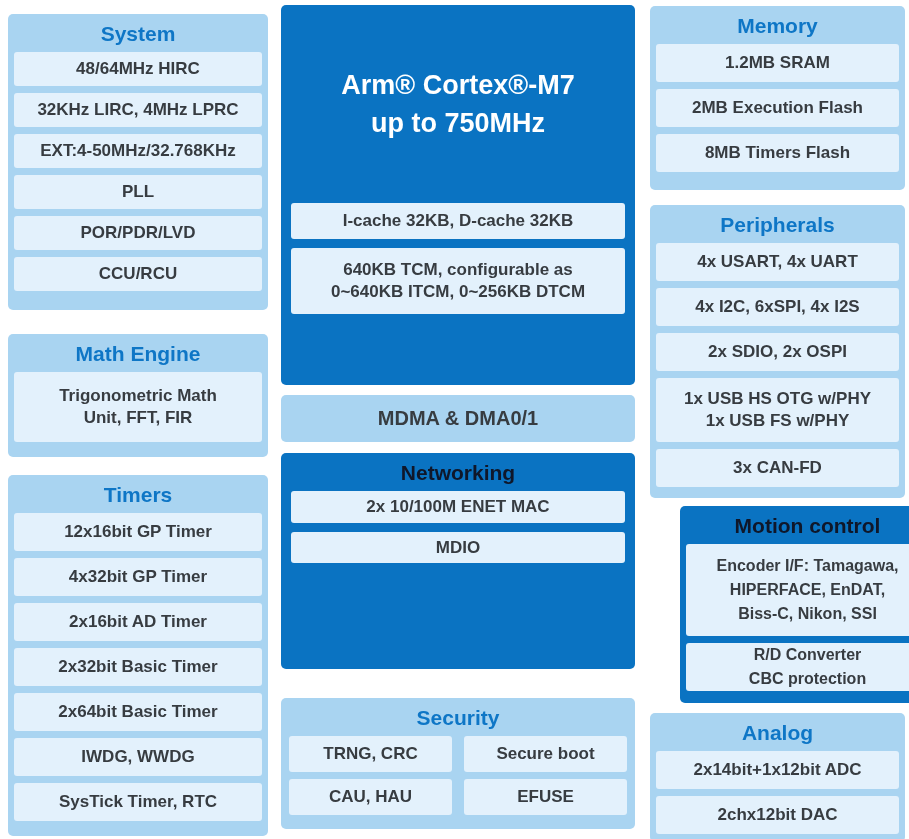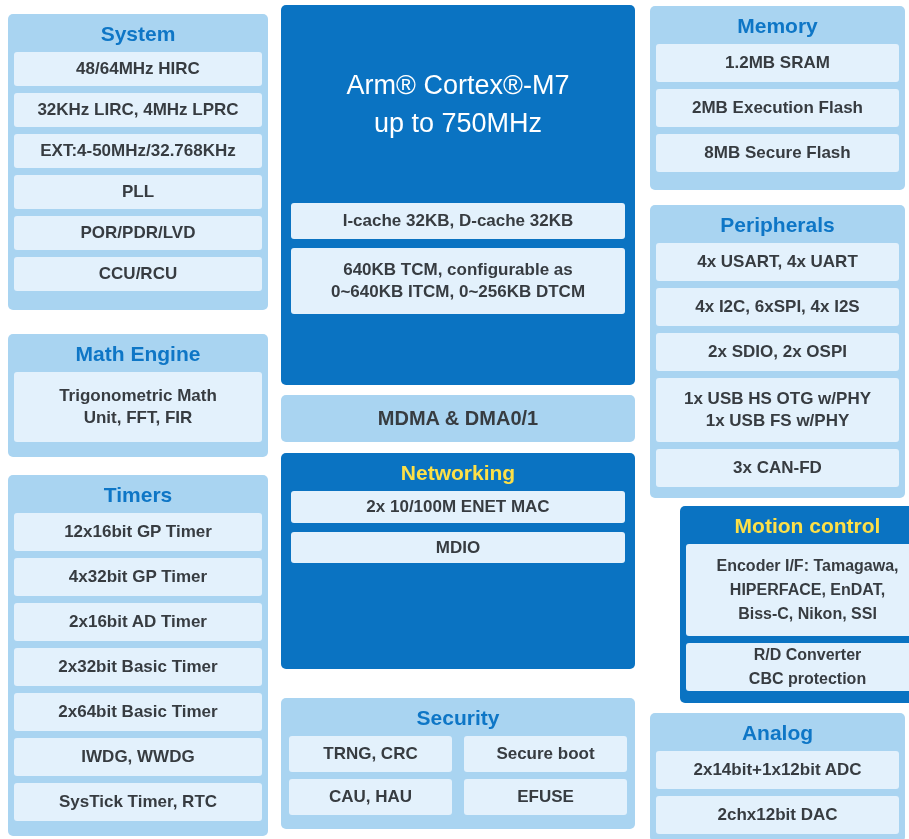--- a/index.html
+++ b/index.html
@@ -5,37 +5,37 @@
   html,body{margin:0;padding:0;background:#ffffff;}
   body{font-family:"Liberation Sans", sans-serif;}
   #canvas{position:relative;width:909px;height:839px;background:#ffffff;overflow:hidden;}
 
   .block{position:absolute;border-radius:5px;box-sizing:border-box;}
   .light{background:var(--block-bg,#a9d4f1);}
   .dark{background:var(--accent-blue,#0a73c2);}
 
   .block-title{margin:0;text-align:center;font-size:21px;font-weight:700;
     color:var(--title-text,#0e76c6);padding:8px 0 7px;line-height:23px;}
-  .dark .block-title{color:#fde047;}
+  .dark .block-title{color:#0f172a;}
 
   .items{display:flex;flex-direction:column;gap:7px;padding:0 6px 8px;box-sizing:border-box;}
   .pad10{padding:0 10px 12px;gap:9px;}
 
   .item{background:var(--item-bg,#e3f1fc);border-radius:3px;display:flex;flex:0 0 auto;
     align-items:center;justify-content:center;text-align:center;
     color:var(--item-text,#373c41);font-size:17px;font-weight:600;
     white-space:pre-line;line-height:22px;}
 
   .h31{height:31px}.h32{height:32px}.h34{height:34px}.h36{height:36px}.h38{height:38px}
   .h42{height:42px}.h48{height:48px}.h64{height:64px}.h66{height:66px}.h70{height:70px}
   .h77{height:77px}.h92{height:92px}
   .fs16{font-size:16px;line-height:24px;}
 
   .cortex-title{height:198px;display:flex;align-items:center;justify-content:center;
-    text-align:center;color:#ffffff;font-size:27px;font-weight:400;line-height:38px;
+    text-align:center;color:#ffffff;font-size:27px;font-weight:700;line-height:38px;
     white-space:pre-line;}
 
   .strip-label{height:100%;display:flex;align-items:center;justify-content:center;
     font-size:20px;font-weight:600;color:var(--item-text,#373c41);}
 
   .sec-grid{display:grid;grid-template-columns:1fr 1fr;gap:7px 12px;padding:0 8px 8px;box-sizing:border-box;}
 
   .ethercat-item{flex-direction:column;gap:5px;padding-top:4px;}
   .ethercat-logo{background:#ffffff;display:flex;align-items:center;justify-content:center;
     height:30px;padding:2px 8px;}
@@ -126,21 +126,21 @@
       <div class="item h36">CAU, HAU</div>
       <div class="item h36">EFUSE</div>
     </div>
   </section>
 
   <section class="block light" id="b-memory">
     <h2 class="block-title">Memory</h2>
     <div class="items">
       <div class="item h38">1.2MB SRAM</div>
       <div class="item h38">2MB Execution Flash</div>
-      <div class="item h38">8MB Secure Flash</div>
+      <div class="item h38">8MB Timers Flash</div>
     </div>
   </section>
 
   <section class="block light" id="b-periph">
     <h2 class="block-title">Peripherals</h2>
     <div class="items">
       <div class="item h38">4x USART, 4x UART</div>
       <div class="item h38">4x I2C, 6xSPI, 4x I2S</div>
       <div class="item h38">2x SDIO, 2x OSPI</div>
       <div class="item h64">1x USB HS OTG w/PHY

